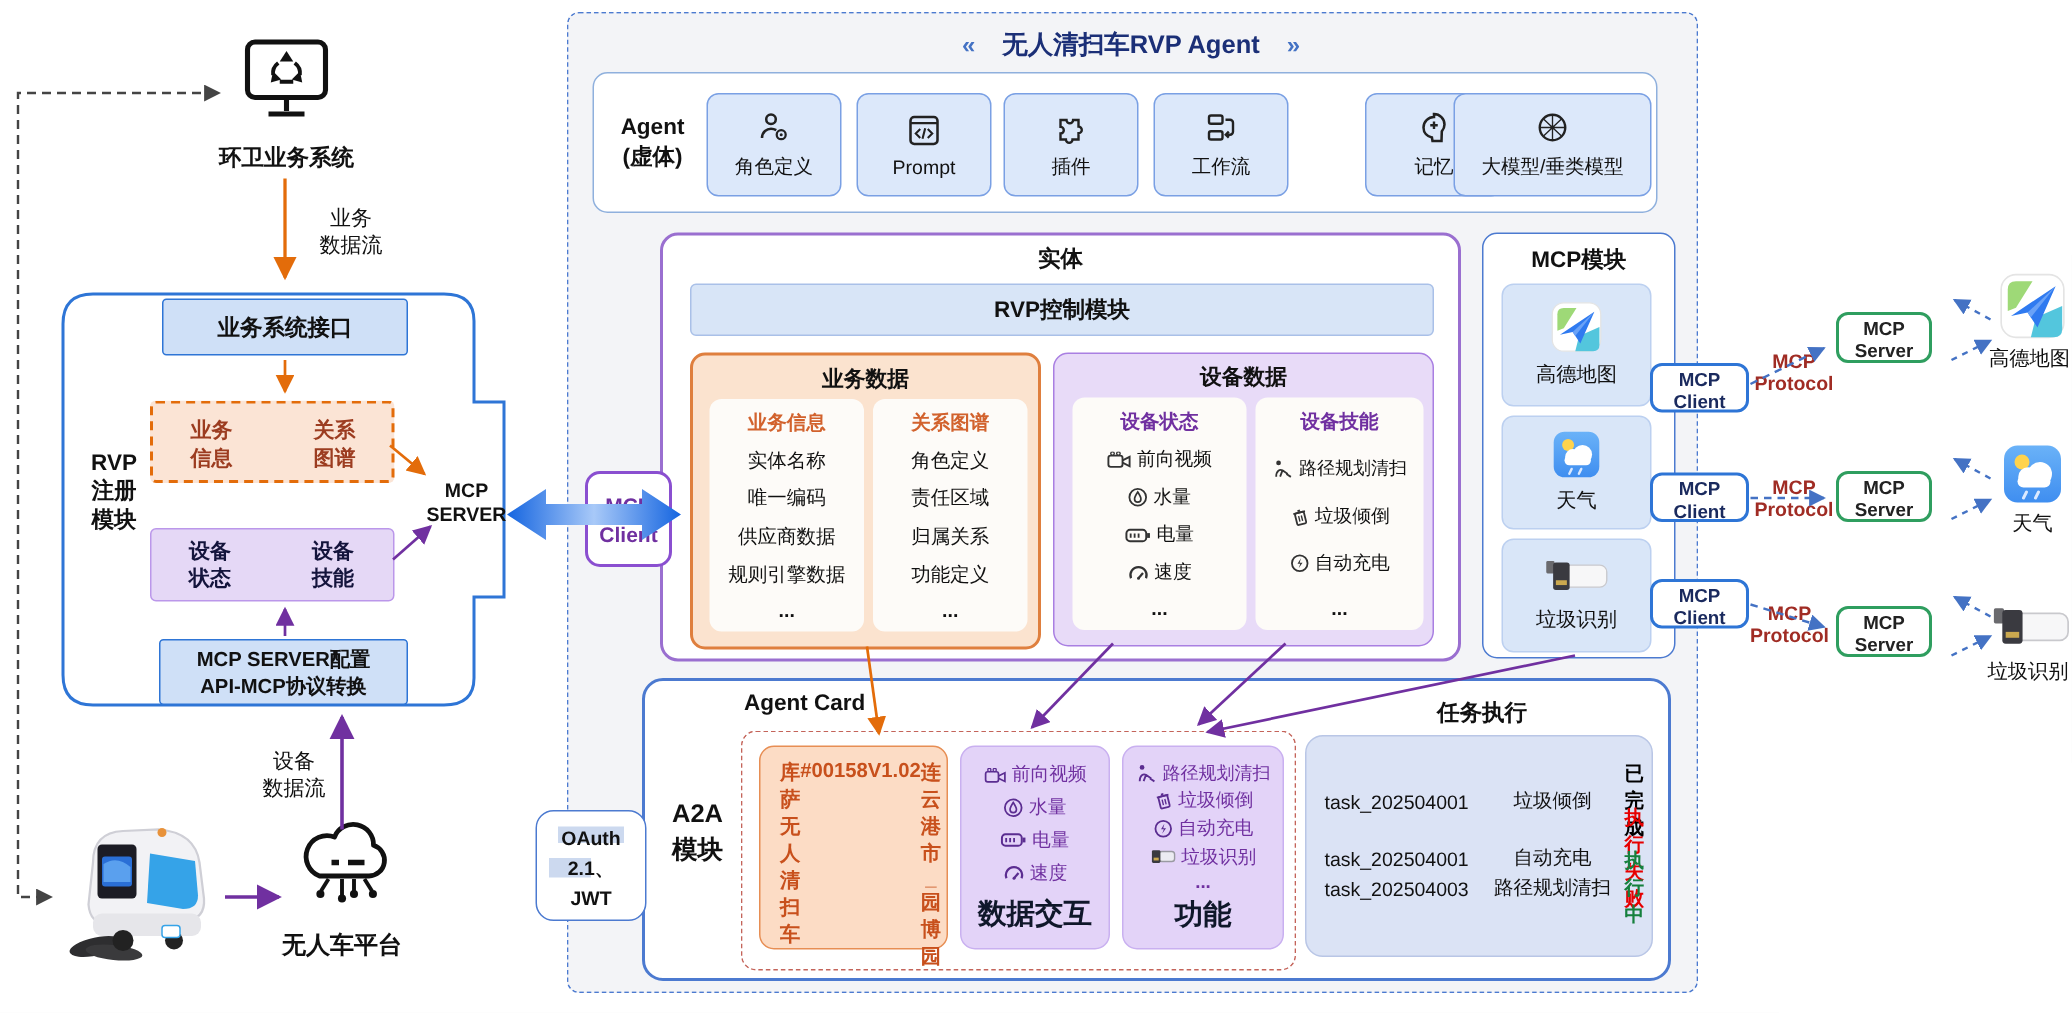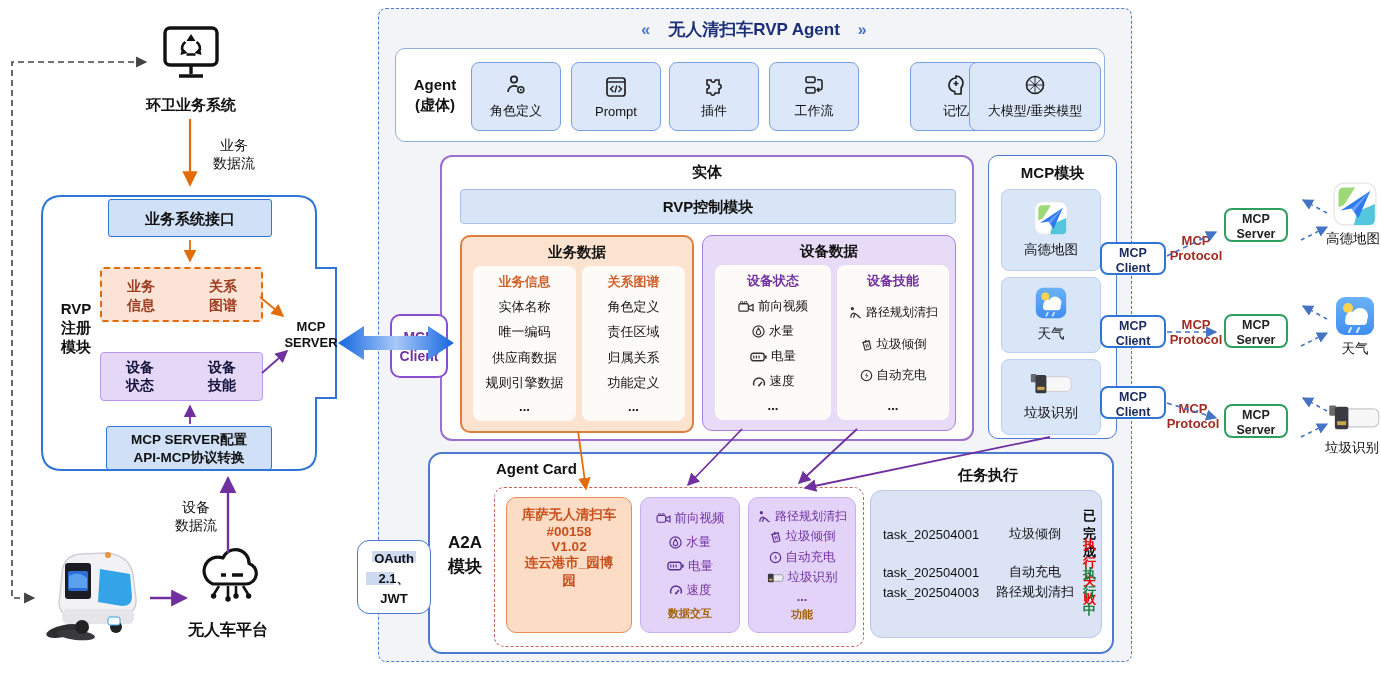--- a/index.html
+++ b/index.html
@@ -22,25 +22,25 @@
   .devbox{background:#e8dbf8;border:1.5px solid #a97fe2;border-radius:10px}
   .innercard{background:#fdfbf8;border-radius:8px;display:flex;flex-direction:column;justify-content:space-between;padding:7px 2px;text-align:center;font-size:13px}
   .innercard .t-or{color:#d2622d;font-weight:700;font-size:13px}
   .innercard .t-pu{color:#7030a0;font-weight:700;font-size:13px}
   .irow{display:flex;align-items:center;justify-content:center;gap:4px;font-size:12.5px;color:#111}
   .irow svg{flex:0 0 auto;color:#333}
   .mcpmod{background:#fff;border:1.5px solid #4c7ad0;border-radius:10px}
   .mcard{background:#d9e6f8;border:1px solid #bcd0f0;border-radius:8px;display:flex;flex-direction:column;align-items:center;justify-content:center;gap:6px;font-size:13.5px}
   .a2abox{background:#fff;border:2px solid #4c7ad0;border-radius:14px}
   .dashred{border:1.8px dashed #c4645a;border-radius:10px}
-  .vcard{background:#fcdcc5;border:1.5px solid #e78e54;border-radius:10px;display:flex;flex-direction:column;justify-content:flex-start;text-align:center;color:#c8501c;font-weight:700;font-size:13.5px;padding:8px 13px}
+  .vcard{background:#fcdcc5;border:1.5px solid #e78e54;border-radius:10px;display:flex;flex-direction:row;justify-content:space-between;text-align:center;color:#c8501c;font-weight:700;font-size:13.5px;padding:8px 13px}
   .pcard{background:#e3d3f8;border:1px solid #c9b0f0;border-radius:10px;display:flex;flex-direction:column;justify-content:space-around;padding:8px 2px}
   .pcard .irow{color:#7030a0;font-size:12.5px}
   .pcard .irow svg{color:#5b2d91}
-  .pcard .foot{text-align:center;font-weight:700;font-size:11px;color:#a16207}
+  .pcard .foot{text-align:center;font-weight:700;font-size:19px;color:#0f172a}
   .taskbox{background:#dbe3f5;border:1px solid #b9c6e6;border-radius:12px;padding:16px 10px 0 12px}
   .trow{display:grid;grid-template-columns:104px 96px auto;align-items:center;height:29px;font-size:13px}
   .trow .nm{text-align:center}
   .trow .st{text-align:right;font-weight:700;padding-right:2px}
   .st0{color:#000000}.st1{color:#e60000}.st2{color:#15803d}
   .cbox{background:#fff;border:2px solid #2e75d6;border-radius:8px;text-align:center;font-size:12.5px;font-weight:600;color:#1a2a5e;line-height:15px;padding-top:2px}
   .sbox{background:#fff;border:2px solid #2f9e5f;border-radius:8px;text-align:center;font-size:12.5px;font-weight:600;color:#222;line-height:15px;padding-top:2px}
   .proto{color:#a02c24;font-size:13px;font-weight:700;text-align:center;line-height:15px}
   .bluebox{background:#cfe0f7;border:1.5px solid #2e75d6;border-radius:3px}
   .dashor{background:#fbe4d5;border:2px dashed #e36c0a;border-radius:4px}

